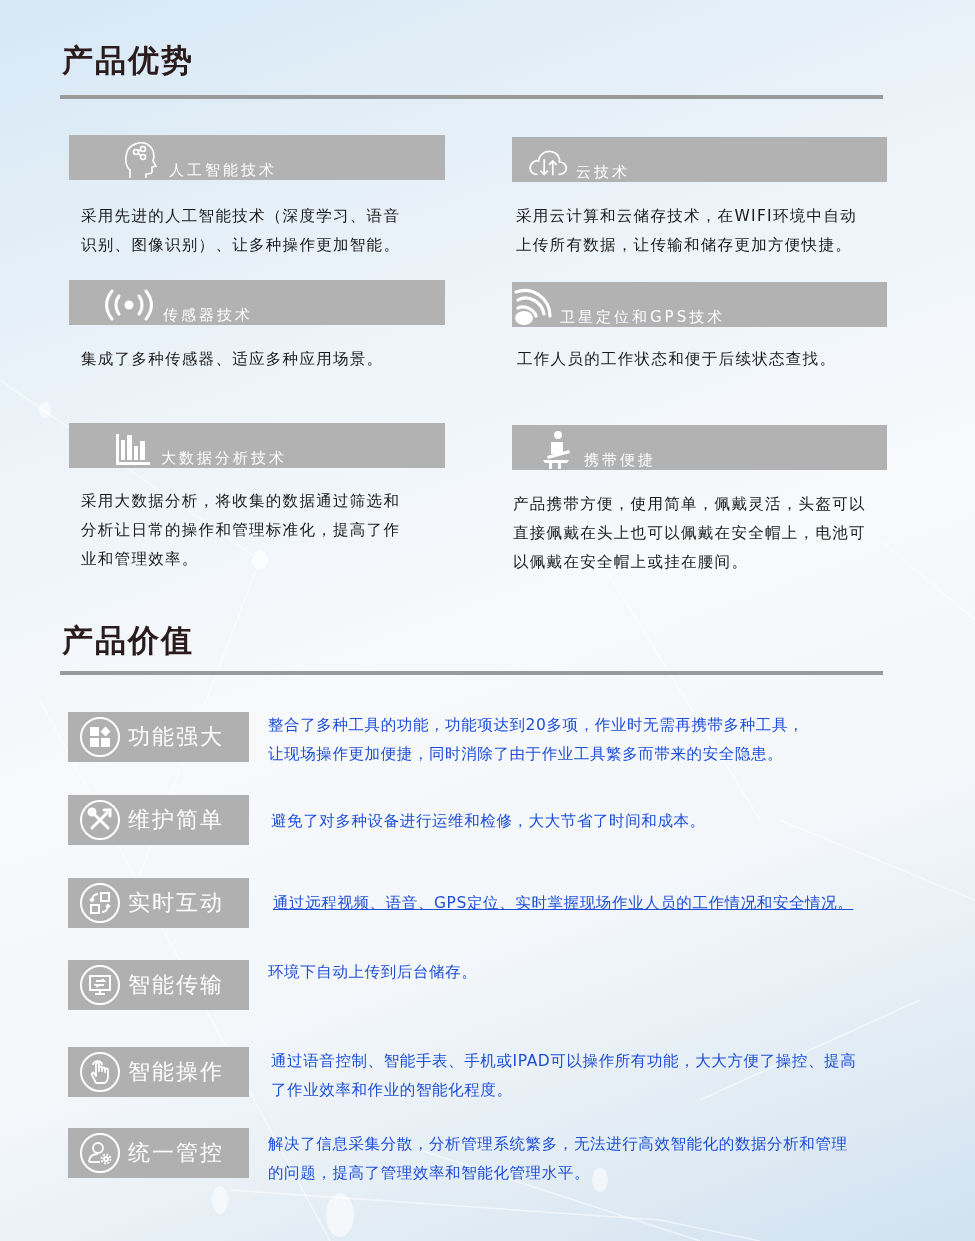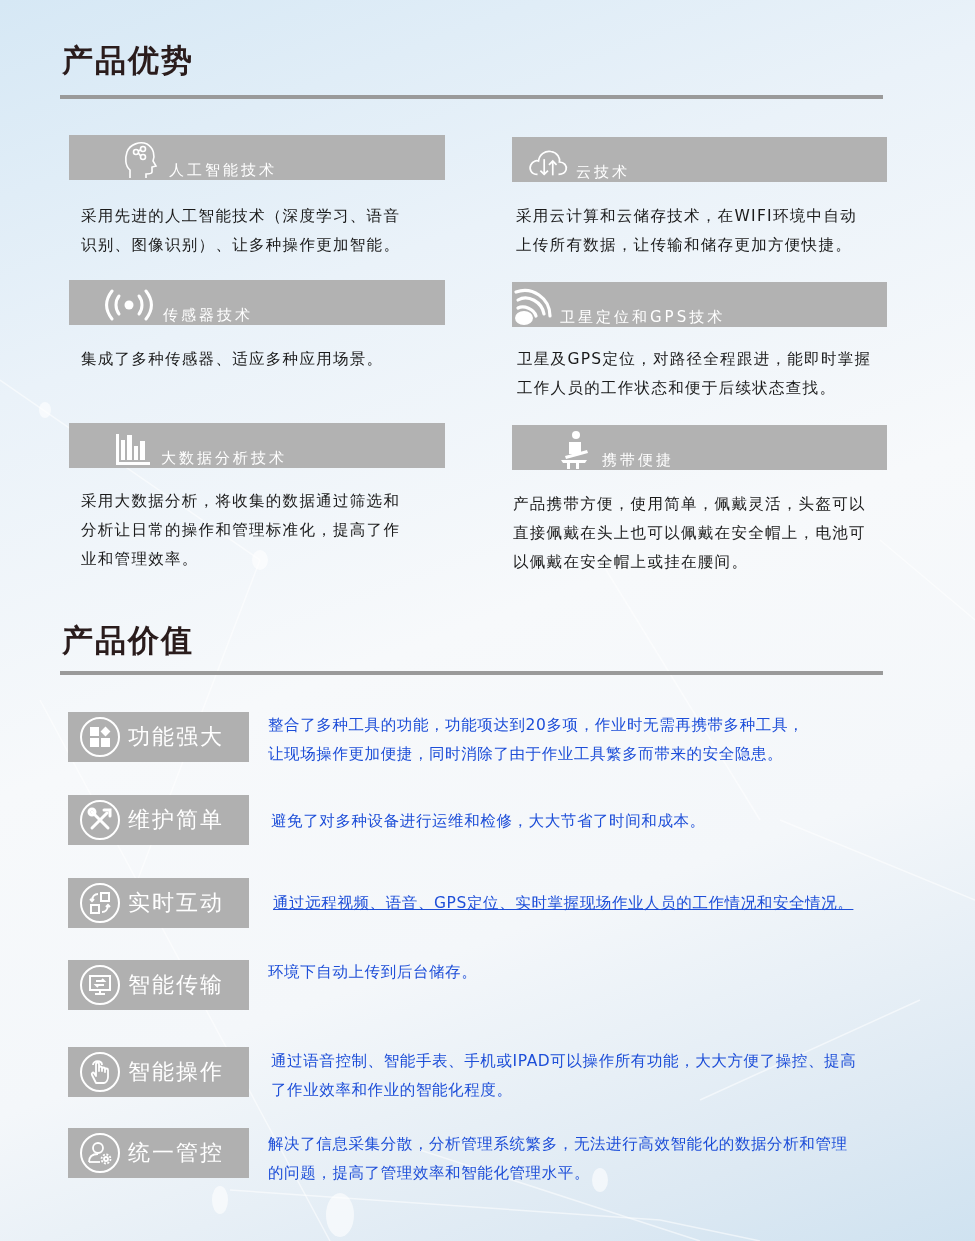--- a/index.html
+++ b/index.html
@@ -120,21 +120,20 @@
     <svg width="40" height="38" viewBox="0 0 40 38" fill="none" stroke="#fff" stroke-width="3.2" stroke-linecap="round">
       <path d="M6 12 C16 6 30 14 32 26"></path>
         <path d="M4 4 C20 -2 38 10 38 28"></path>
       <path d="M6 20 C12 17 22 21 24 28"></path>
       <ellipse cx="12" cy="30" rx="9" ry="7" fill="#fff" stroke="none"></ellipse>
     </svg>
   </span>
   <span>卫星定位和GPS技术</span>
 </div>
 <div class="adv-text" style="left:517px; top:345px;">
-  <div>卫星及GPS定位，对路径全程跟进，能即时掌握</div>
   <div>工作人员的工作状态和便于后续状态查找。</div>
 </div>
 
 <div class="adv-box" style="left:69px; top:423px; width:376px; padding-left:44px; box-sizing:border-box;">
   <span class="ico">
     <svg width="36" height="36" viewBox="0 0 36 36" fill="#fff">
       <rect x="1" y="4" width="3" height="30"></rect>
         <rect x="1" y="32" width="34" height="3"></rect>
       <rect x="6" y="10" width="4" height="20"></rect>
         <rect x="12" y="5" width="5" height="25"></rect>
@@ -143,21 +142,21 @@
     </svg>
   </span>
   <span>大数据分析技术</span>
 </div>
 <div class="adv-text" style="left:81px; top:487px;">
   <div>采用大数据分析，将收集的数据通过筛选和</div>
   <div>分析让日常的操作和管理标准化，提高了作</div>
   <div>业和管理效率。</div>
 </div>
 
-<div class="adv-box" style="left:512px; top:425px; width:375px; padding-left:42px; box-sizing:border-box;">
+<div class="adv-box" style="left:512px; top:425px; width:375px; padding-left:24px; box-sizing:border-box;">
   <span class="ico">
     <svg width="34" height="40" viewBox="0 0 34 40" fill="#fff">
       <circle cx="19" cy="5" r="4"></circle>
       <path d="M12 12 L24 12 L24 24 L12 24 Z"></path>
       <path d="M8 26 L30 20 L31 23 L9 29 Z"></path>
       <path d="M4 30 L30 30 L28 33 L22 33 L22 39 L19 39 L19 33 L13 33 L13 39 L10 39 L10 33 L6 33 Z"></path>
     </svg>
   </span>
   <span>携带便捷</span>
 </div>

